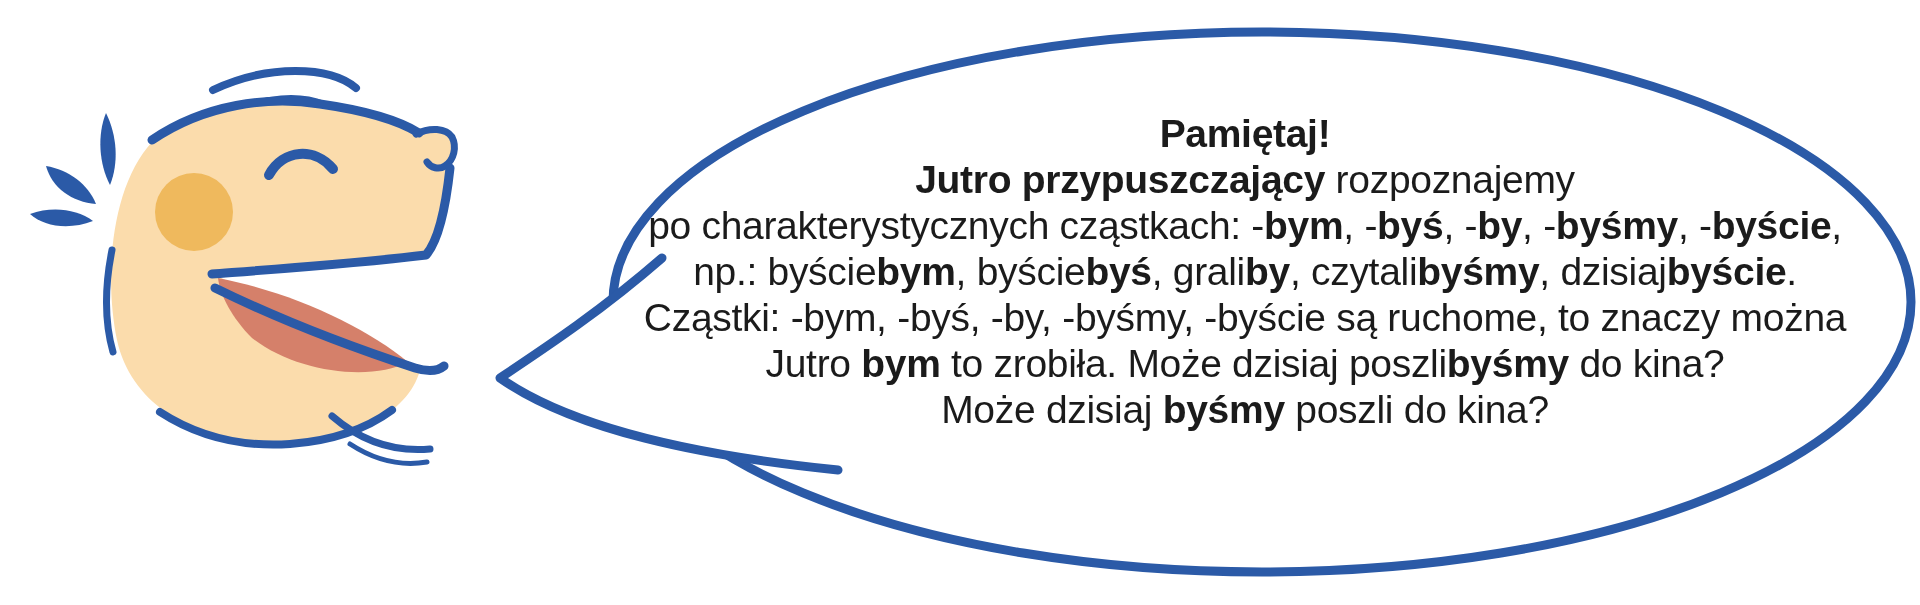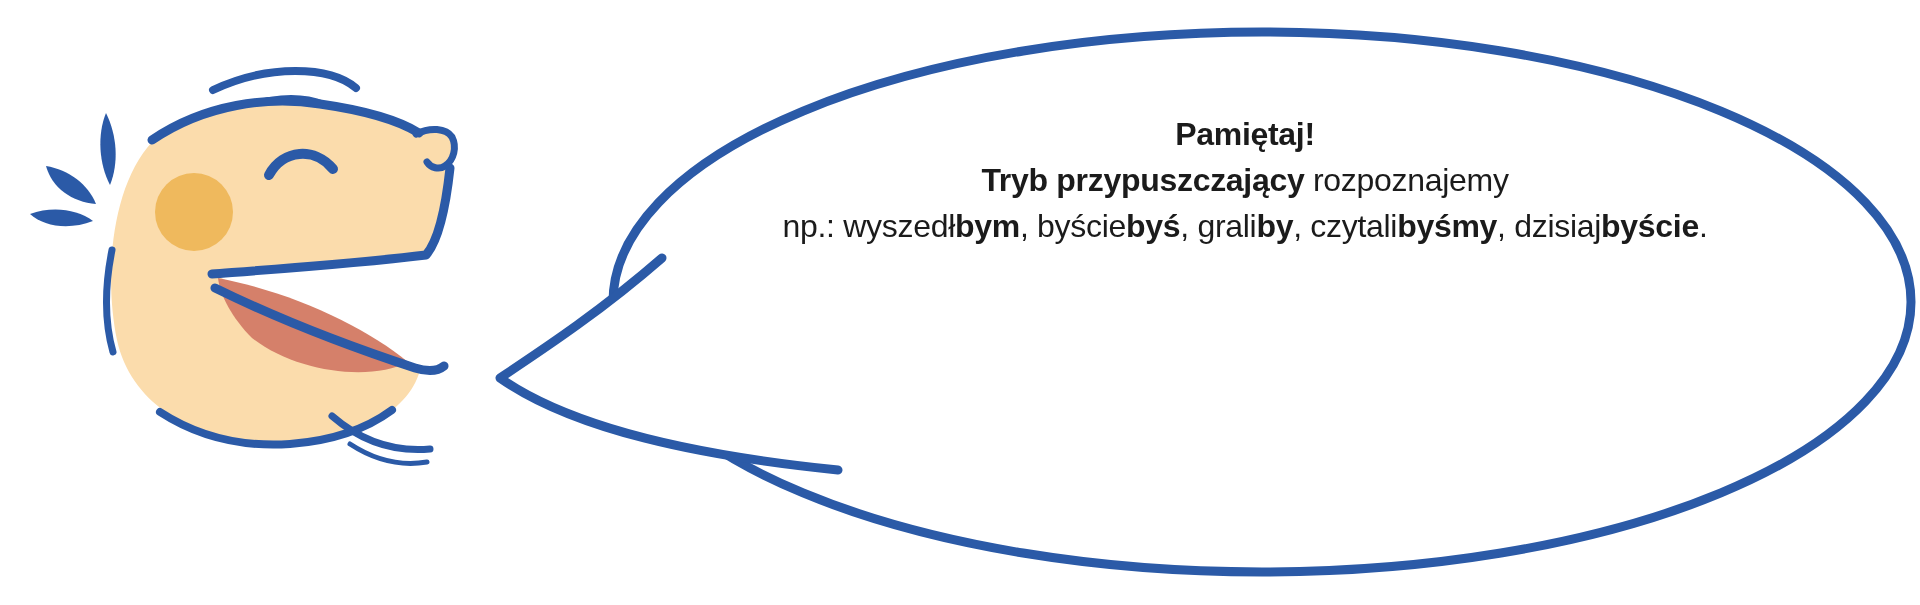--- a/index.html
+++ b/index.html
@@ -31,21 +31,21 @@
   .blue-line      { fill: none; stroke: var(--blue); stroke-linecap: round; stroke-linejoin: round; }
   .w10 { stroke-width: 10; } .w9 { stroke-width: 9; } .w8 { stroke-width: 8; }
   .w7 { stroke-width: 7; }  .w6 { stroke-width: 6; } .w5 { stroke-width: 5; }
   
   .speech-text {
     position: absolute;
     left: 600px; top: 111px;
     width: 1290px;
     text-align: center;
     color: var(--text-color);
-    font-size: 32px;
+    font-size: 39px;
     line-height: 46px;
     letter-spacing: -0.3px;
     white-space: nowrap;
   }
   .speech-text .line { height: 46px; }
   .speech-text .b { font-weight: 700; }
 </style>
 </head>
 <body>
 
@@ -103,16 +103,20 @@
 
       <g>
         <path class="blue-line w7" d="M 332 416 C 362 442 396 452 430 449"></path>
         <path class="blue-line w5" d="M 350 444 C 376 461 403 466 427 462"></path>
       </g>
     </g>
   </svg>
 
   <div class="speech-text" id="speech-text">
       <div class="line"><span class="b">Pamiętaj!</span></div>
-      <div class="line"><span class="b">Tryb przypuszczający</span><span> rozpoznajemy</span></div>
-      <div class="line"><span>np.: wyszedł</span><span class="b">bym</span><span>, byście</span><span class="b">byś</span><span>, grali</span><span class="b">by</span><span>, czytali</span><span class="b">byśmy</span><span>, dzisiaj</span><span class="b">byście</span><span>.</span></div>
+      <div class="line"><span class="b">Jutro przypuszczający</span><span> rozpoznajemy</span></div>
+      <div class="line"><span>po charakterystycznych cząstkach: -</span><span class="b">bym</span><span>, -</span><span class="b">byś</span><span>, -</span><span class="b">by</span><span>, -</span><span class="b">byśmy</span><span>, -</span><span class="b">byście</span><span>,</span></div>
+      <div class="line"><span>np.: byście</span><span class="b">bym</span><span>, byście</span><span class="b">byś</span><span>, grali</span><span class="b">by</span><span>, czytali</span><span class="b">byśmy</span><span>, dzisiaj</span><span class="b">byście</span><span>.</span></div>
+      <div class="line"><span>Cząstki: -bym, -byś, -by, -byśmy, -byście są ruchome, to znaczy można</span></div>
+      <div class="line"><span>Jutro </span><span class="b">bym</span><span> to zrobiła. Może dzisiaj poszli</span><span class="b">byśmy</span><span> do kina?</span></div>
+      <div class="line"><span>Może dzisiaj </span><span class="b">byśmy</span><span> poszli do kina?</span></div>
     </div>
 </div>
 
 </body></html>

